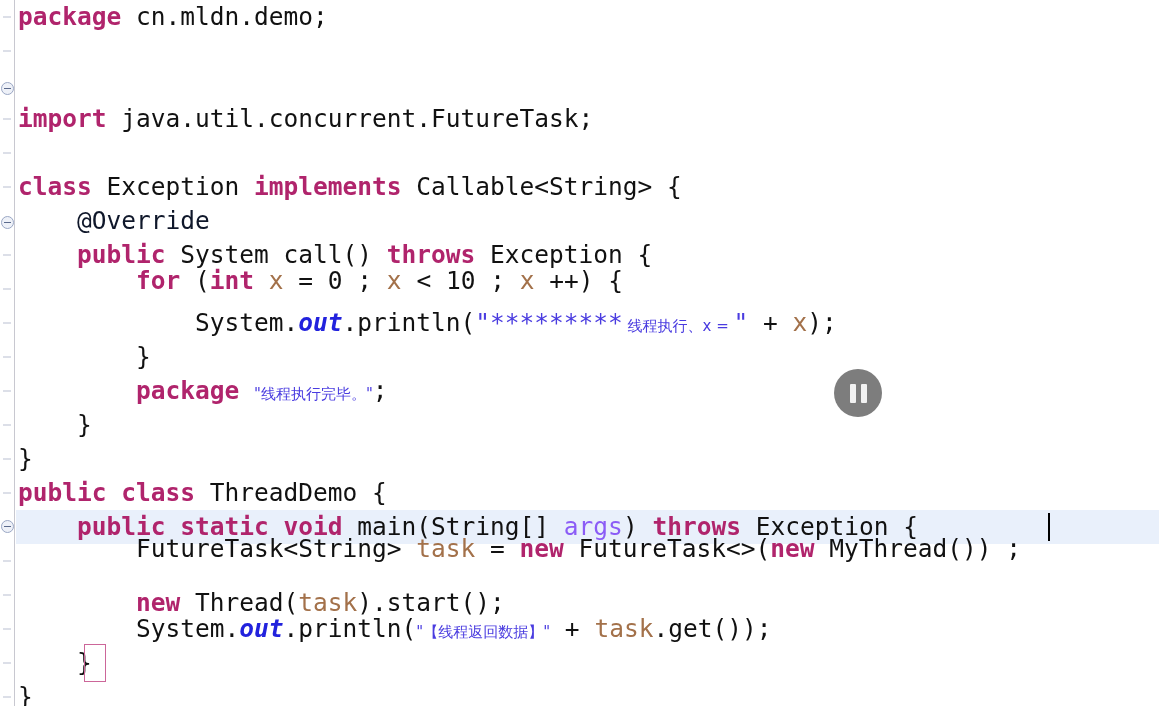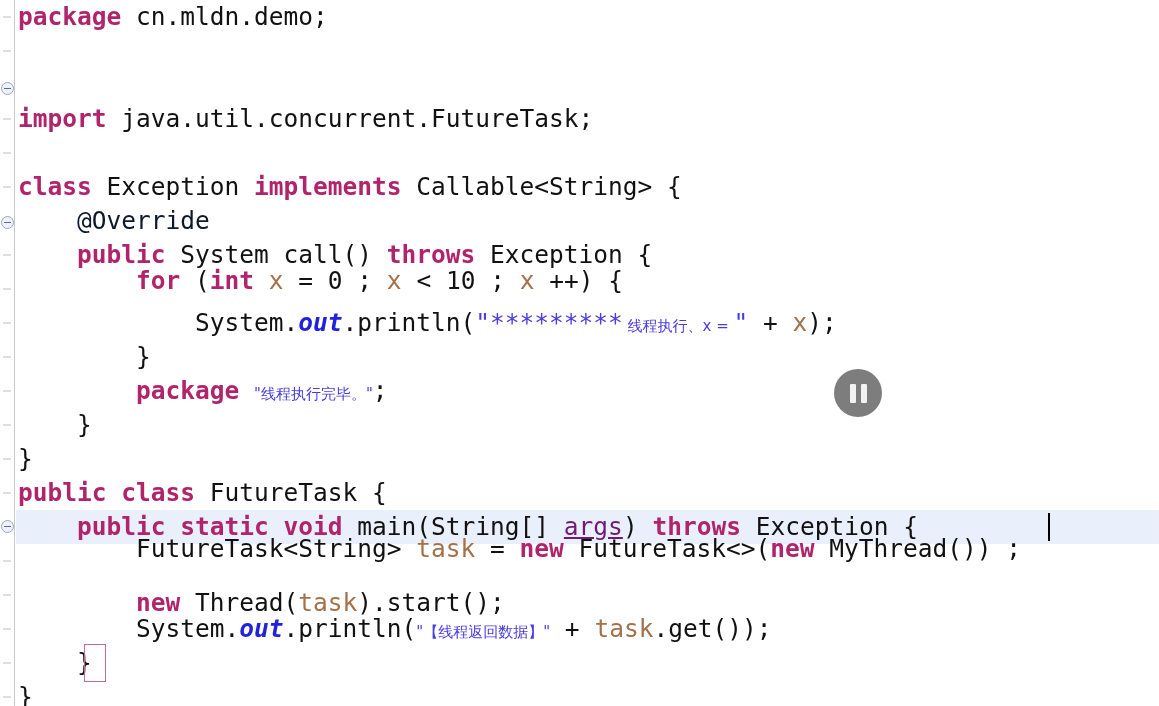--- a/index.html
+++ b/index.html
@@ -89,21 +89,21 @@
   }
 
   
   .kw      { color: #b0246c; font-weight: bold; }
   .plain   { color: #111111; }
   .str     { color: #4a3ce0; }
   .strcjk  { color: #4a3ce0; }
   .anno    { color: #0f172a; }
   .statfld { color: #2222dd; font-style: italic; font-weight: bold; }
   .localvar{ color: #a3714a; }
-  .param   { color: #701a75; text-decoration: underline; }
+  .param   { color: #8b5cf6; }
 
   .cjk {
     font-family: "DejaVu Sans", "Liberation Sans", sans-serif;
     font-size: 15px;
   }
 
   
   #caret {
     position: absolute;
     width: 2px;
@@ -173,21 +173,21 @@
       <div class="code-line" style="top: 136px;">&nbsp;</div>
       <div class="code-line" style="top: 170px;"><span class="kw">class</span><span class="plain"> Exception </span><span class="kw">implements</span><span class="plain"> Callable&lt;String&gt; {</span></div>
       <div class="code-line" style="top: 204px;"><span class="plain">    </span><span class="anno">@Override</span></div>
       <div class="code-line" style="top: 238px;"><span class="plain">    </span><span class="kw">public</span><span class="plain"> System call() </span><span class="kw">throws</span><span class="plain"> Exception {</span></div>
       <div class="code-line" style="top: 264px;"><span class="plain">        </span><span class="kw">for</span><span class="plain"> (</span><span class="kw">int</span><span class="plain"> </span><span class="localvar">x</span><span class="plain"> = 0 ; </span><span class="localvar">x</span><span class="plain"> &lt; 10 ; </span><span class="localvar">x</span><span class="plain"> ++) {</span></div>
       <div class="code-line" style="top: 306px;"><span class="plain">            System.</span><span class="statfld">out</span><span class="plain">.println(</span><span class="str">"*********</span><span class="strcjk cjk"> 线程执行、x = </span><span class="str">"</span><span class="plain"> + </span><span class="localvar">x</span><span class="plain">);</span></div>
       <div class="code-line" style="top: 340px;"><span class="plain">        }</span></div>
       <div class="code-line" style="top: 374px;"><span class="plain">        </span><span class="kw">package</span><span class="plain"> </span><span class="strcjk cjk">"线程执行完毕。"</span><span class="plain">;</span></div>
       <div class="code-line" style="top: 408px;"><span class="plain">    }</span></div>
       <div class="code-line" style="top: 442px;"><span class="plain">}</span></div>
-      <div class="code-line" style="top: 476px;"><span class="kw">public</span><span class="plain"> </span><span class="kw">class</span><span class="plain"> FutureTask {</span></div>
+      <div class="code-line" style="top: 476px;"><span class="kw">public</span><span class="plain"> </span><span class="kw">class</span><span class="plain"> ThreadDemo {</span></div>
       <div class="code-line" style="top: 510px;"><span class="plain">    </span><span class="kw">public</span><span class="plain"> </span><span class="kw">static</span><span class="plain"> </span><span class="kw">void</span><span class="plain"> main(String[] </span><span class="param">args</span><span class="plain">) </span><span class="kw">throws</span><span class="plain"> Exception {</span></div>
       <div class="code-line" style="top: 532px;"><span class="plain">        FutureTask&lt;String&gt; </span><span class="localvar">task</span><span class="plain"> = </span><span class="kw">new</span><span class="plain"> FutureTask&lt;&gt;(</span><span class="kw">new</span><span class="plain"> MyThread()) ;</span></div>
       <div class="code-line" style="top: 586px;"><span class="plain">        </span><span class="kw">new</span><span class="plain"> Thread(</span><span class="localvar">task</span><span class="plain">).start();</span></div>
       <div class="code-line" style="top: 612px;"><span class="plain">        System.</span><span class="statfld">out</span><span class="plain">.println(</span><span class="strcjk cjk">"【线程返回数据】"</span><span class="plain"> + </span><span class="localvar">task</span><span class="plain">.get());</span></div>
       <div class="code-line" style="top: 646px;"><span class="plain">    }</span></div>
       <div class="code-line" style="top: 680px;"><span class="plain">}</span></div>
     </div>
 
   <div id="caret" style="left: 1048px; top: 513px;"></div>
 

